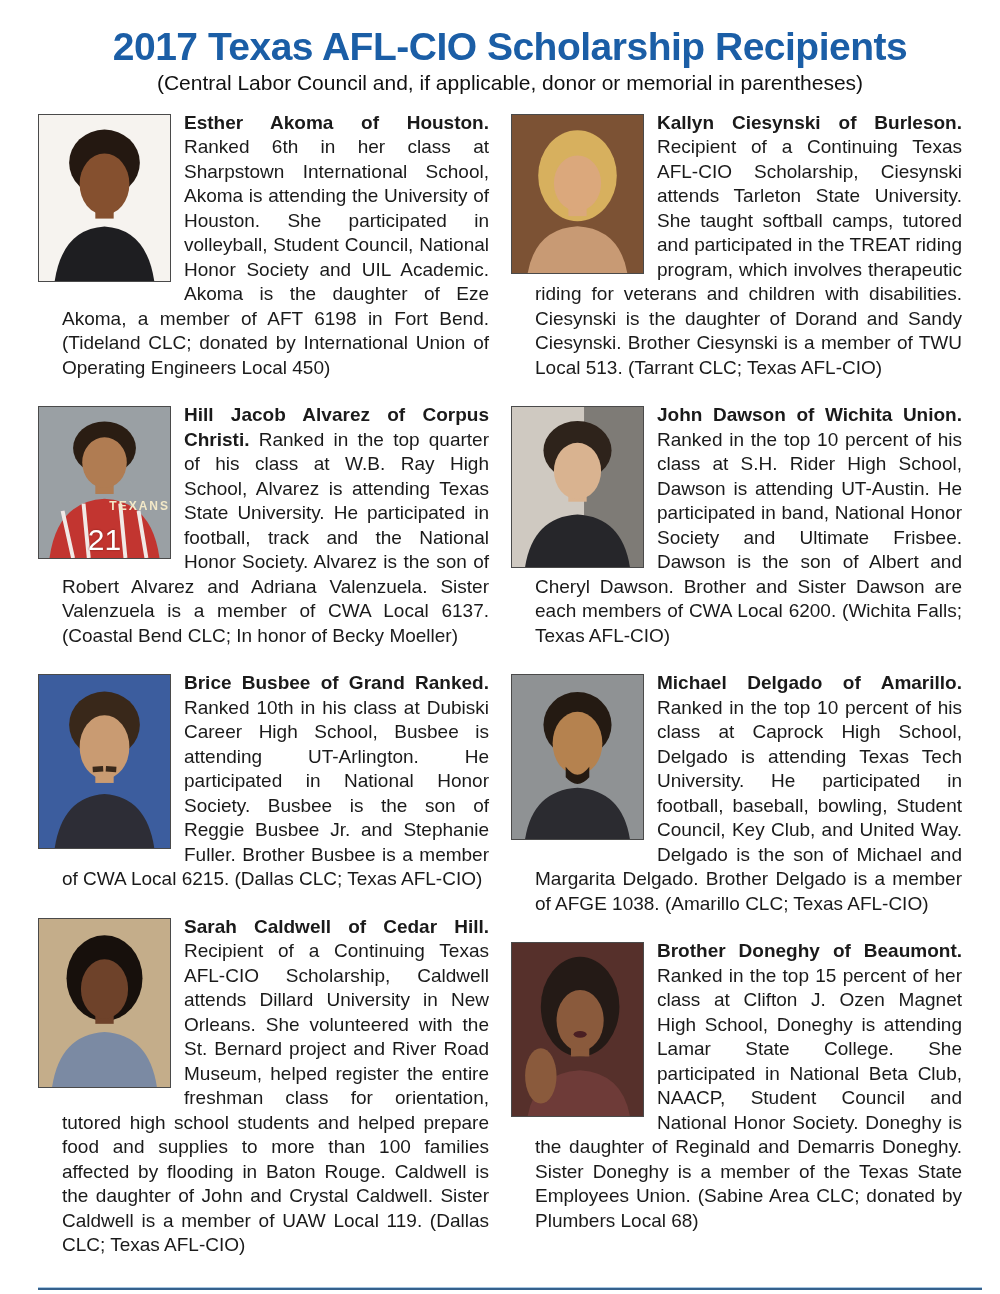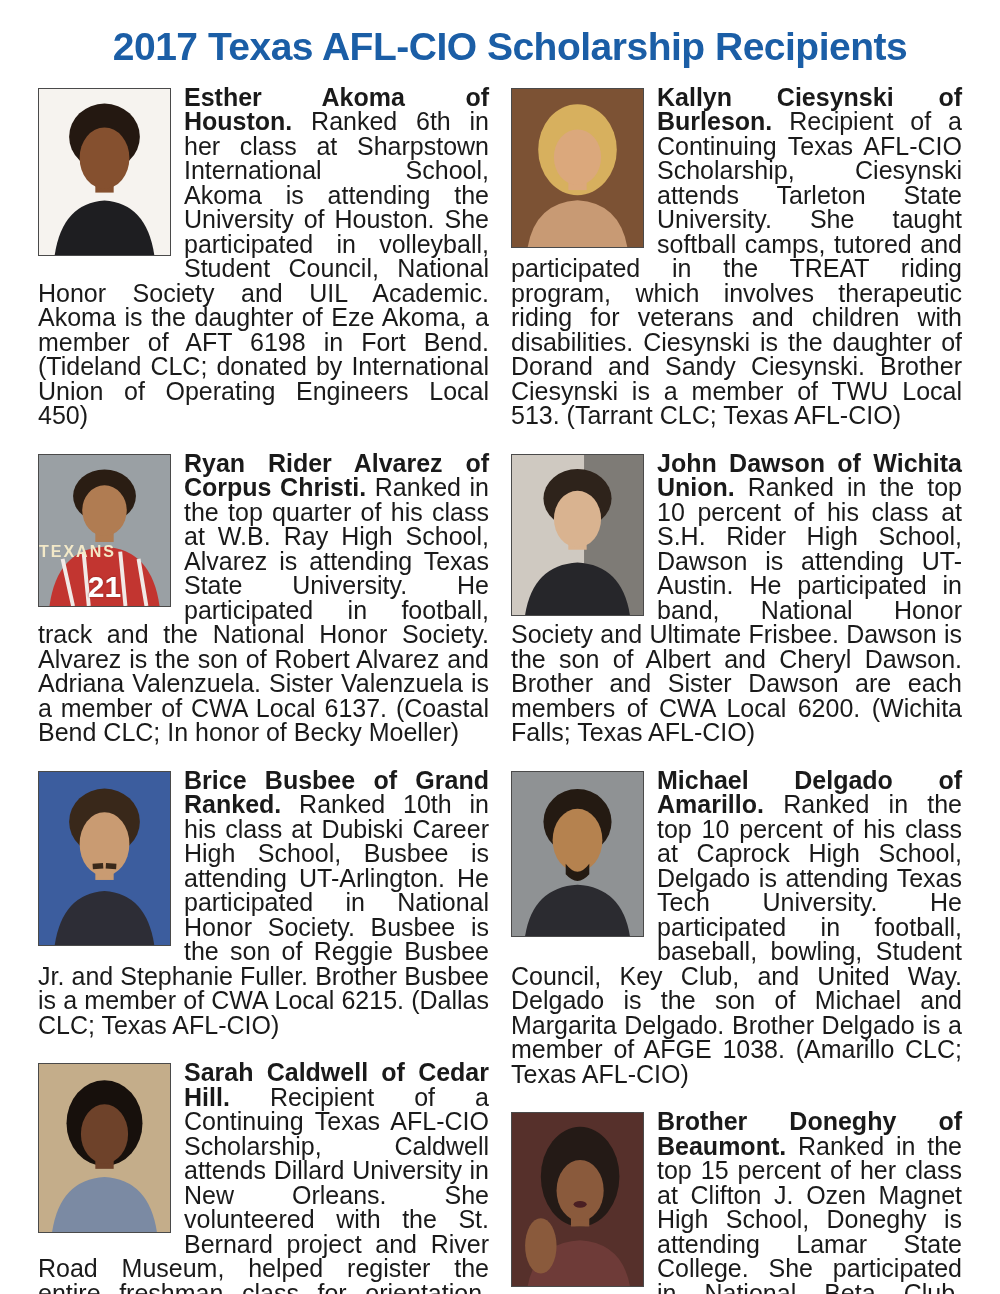--- a/index.html
+++ b/index.html
@@ -48,59 +48,61 @@
   .photo svg { display: block; width: 100%; height: 100%; }
   .ph-l0 { height: 168px; }
   .ph-l1 { height: 153px; }
   .ph-l2 { height: 175px; }
   .ph-l3 { height: 170px; }
   .ph-r0 { height: 160px; }
   .ph-r1 { height: 162px; }
   .ph-r2 { height: 166px; }
   .ph-r3 { height: 175px; }
   .ptext {
-    font-size: 25px;
+    font-size: 19px;
     line-height: 24.5px;
     text-align: justify;
+    margin-left: 24px;
   }
   .pname { font-weight: bold; }
   .jersey-team {
     position: absolute;
-    left: 0; right: 12px;
+    left: 0; right: 0;
     bottom: 30%;
-    text-align: left;
+    text-align: right;
     color: #f3e9c8;
-    font-size: 16px;
+    font-size: 12px;
     font-weight: bold;
     letter-spacing: 2px;
   }
   .jersey-number {
     position: absolute;
     left: 0; right: 0;
     bottom: 1%;
     text-align: center;
     color: #ffffff;
     font-size: 30px;
-    font-weight: bold;
+    font-weight: normal;
     text-shadow: 0 0 2px #7e1d1a;
   }
   footer.pagefoot { margin-top: 6px; }
   .rule {
     height: 3px;
     background: #35618d;
     border-top: 1px solid #a9c8e2;
   }
 </style>
 </head>
 <body>
 
 <div class="page">
 
   <header class="masthead">
     <h1 class="title">2017 Texas AFL-CIO Scholarship Recipients</h1>
+    <p class="subtitle">(Central Labor Council and, if applicable, donor or memorial in parentheses)</p>
   </header>
 
   <div class="columns">
 
     <div class="col">
 
       <article class="profile">
         <div class="photo ph-l0" style="--bg: #f6f3ef; --skin: #85502f; --hair: #241811; --shirt: #1e1e21;">
           <svg viewBox="0 0 100 125" preserveAspectRatio="none">
             <rect width="100" height="125" fill="var(--bg)"></rect>
@@ -123,21 +125,21 @@
             <ellipse cx="50" cy="34" rx="24" ry="22" fill="var(--hair)"></ellipse>
             <rect x="43" y="56" width="14" height="16" fill="var(--skin)"></rect>
             <ellipse cx="50" cy="46" rx="17" ry="21" fill="var(--skin)"></ellipse>
             <path d="M8,125 Q14,78 50,76 Q86,78 92,125 Z" fill="var(--shirt)"></path>
             <path d="M18,86 L26,125 M34,80 L38,125 M62,80 L66,125 M76,86 L82,125" stroke="#f1e9e6" stroke-width="3" fill="none"></path>
           </svg>
           <span class="jersey-team">TEXANS</span>
           <span class="jersey-number">21</span>
         </div>
         <p class="ptext">
-          <strong class="pname">Ryan Rider Alvarez of Corpus Christi.</strong>
+          <strong class="pname">Hill Jacob Alvarez of Corpus Christi.</strong>
           <span>Ranked in the top quarter of his class at W.B. Ray High School, Alvarez is attending Texas State University. He participated in football, track and the National Honor Society. Alvarez is the son of Robert Alvarez and Adriana Valenzuela. Sister Valenzuela is a member of CWA Local 6137. (Coastal Bend CLC; In honor of Becky Moeller)</span>
         </p>
       </article>
 
       <article class="profile">
         <div class="photo ph-l2" style="--bg: #3c5d9e; --skin: #c99b72; --hair: #39281a; --shirt: #2d2d36;">
           <svg viewBox="0 0 100 125" preserveAspectRatio="none">
             <rect width="100" height="125" fill="var(--bg)"></rect>
             <ellipse cx="50" cy="36" rx="27" ry="24" fill="var(--hair)"></ellipse>
             <rect x="43" y="62" width="14" height="16" fill="var(--skin)"></rect>

